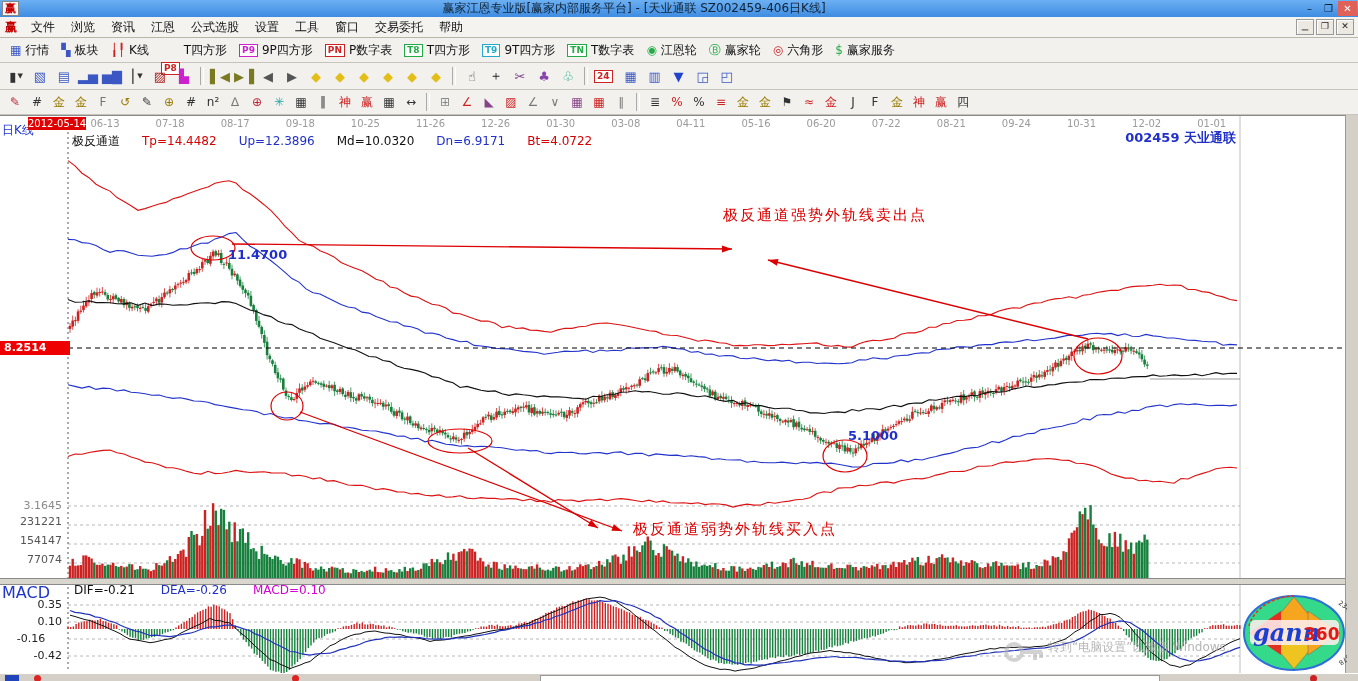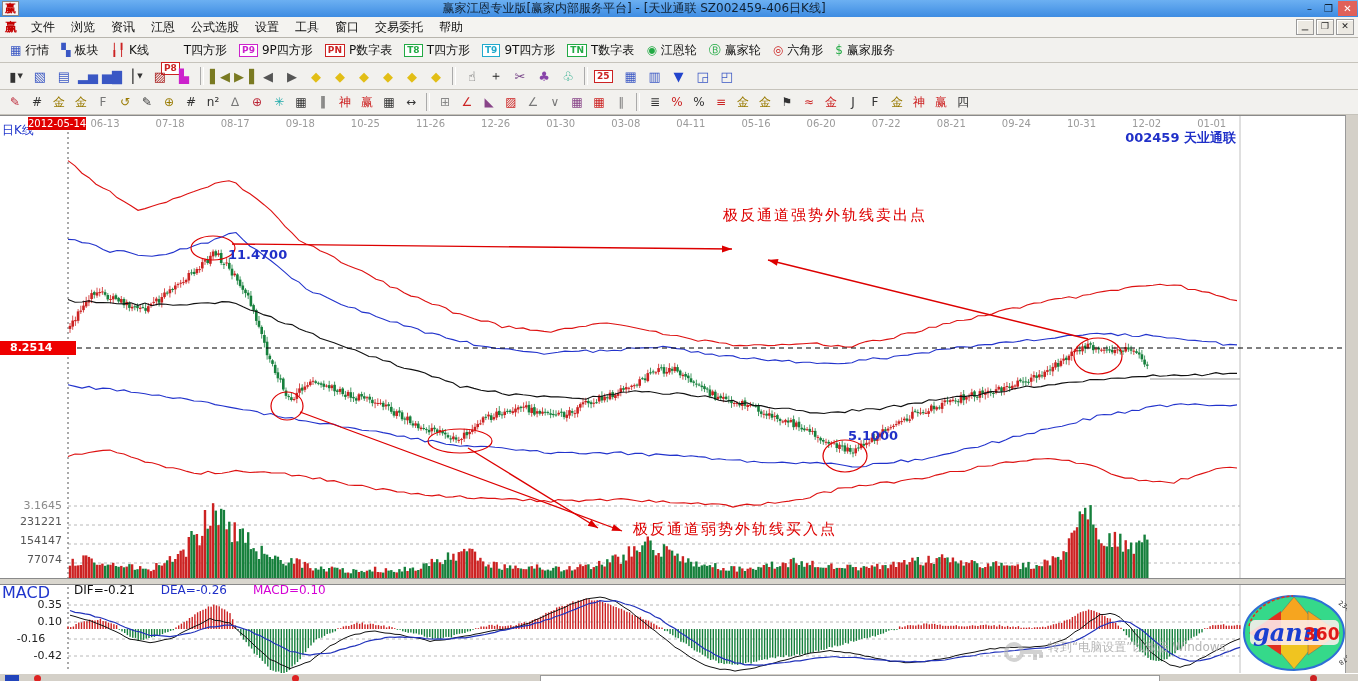--- a/index.html
+++ b/index.html
@@ -35,21 +35,21 @@
   #chart-svg{position:absolute;left:0;top:0}
   .lab{position:absolute;white-space:nowrap}
   .period{left:2px;top:6px;font-size:12px;color:#1f35cc}
   .date-hi{left:28px;top:1px;width:58px;background:#e00000;color:#fff;font-size:10px;text-align:center;line-height:13px}
   .date-tick{position:absolute;top:2px;width:48px;text-align:center;font-size:10px;color:#9a9a9a}
   .ind-header{left:72px;top:17px;font-size:12px}
   .ind-header span{margin-right:22px}
   .c-red{color:#d40000}.c-blue{color:#2030c8}.c-black{color:#111}.c-mag{color:#d400d4}
   .stock-label{left:1070px;top:13px;width:166px;text-align:right;font-size:13px;color:#2030c8;font-weight:bold}
   .price-marker{left:0;top:225px;width:66px;height:14px;background:#ee0000;color:#fff;font-size:11px;
-                font-weight:bold;line-height:14px;padding-left:10px}
+                font-weight:bold;line-height:14px;padding-left:4px}
   .axis-lab{position:absolute;left:0;width:62px;text-align:right;font-size:11px;color:#555}
   .scale-low{left:0;top:383px;width:62px;text-align:right;font-size:11px;color:#8a8a8a}
   .macd-label{left:2px;top:467px;font-size:16px;color:#1f35cc;font-weight:normal}
   .macd-header{left:74px;top:467px;font-size:12px}
   .macd-header span{margin-right:26px}
   .note{font-size:15px;color:#dd0000;letter-spacing:2px}
   .sell-note{left:723px;top:90px}
   .buy-note{left:633px;top:404px}
   .px-note{font-size:13px;color:#2030c8;font-weight:bold}
   .high-note{left:228px;top:131px}
@@ -216,21 +216,21 @@
       <span class="" style="color: rgb(119, 68, 136);">✂</span>
     </span>
     <span class="tbtn ">
       <span class="" style="color: rgb(136, 68, 170);">♣</span>
     </span>
     <span class="tbtn ">
       <span class="" style="color: rgb(34, 170, 136);">♧</span>
     </span>
     <span class="tsep"></span>
     <span class="tbtn ">
-      <span class="ibox" style="border-color: rgb(204, 34, 34); color: rgb(204, 34, 34);">25</span>
+      <span class="ibox" style="border-color: rgb(204, 34, 34); color: rgb(204, 34, 34);">24</span>
     </span>
     <span class="tbtn ">
       <span class="" style="color: rgb(58, 87, 196);">▦</span>
     </span>
     <span class="tbtn ">
       <span class="" style="color: rgb(58, 87, 196);">▥</span>
     </span>
     <span class="tbtn ">
       <span class="" style="color: rgb(34, 68, 204);">▼</span>
     </span>
@@ -2062,20 +2062,23 @@
       <span class="date-tick" style="left: 732px;">05-16</span>
       <span class="date-tick" style="left: 797.1px;">06-20</span>
       <span class="date-tick" style="left: 862.2px;">07-22</span>
       <span class="date-tick" style="left: 927.3px;">08-21</span>
       <span class="date-tick" style="left: 992.4px;">09-24</span>
       <span class="date-tick" style="left: 1057.5px;">10-31</span>
       <span class="date-tick" style="left: 1122.6px;">12-02</span>
       <span class="date-tick" style="left: 1187.7px;">01-01</span>
     </div>
 
+  <div class="lab ind-header">
+    <span class="c-black">极反通道</span><span class="c-red">Tp=14.4482</span><span class="c-blue">Up=12.3896</span><span class="c-black">Md=10.0320</span><span class="c-blue">Dn=6.9171</span><span class="c-red">Bt=4.0722</span>
+  </div>
 
   <div class="lab stock-label">002459 天业通联</div>
   <div class="lab price-marker">8.2514</div>
   <div class="lab scale-low">3.1645</div>
   <div id="vol-labels">
       <div class="axis-lab" style="top: 399px;">231221</div>
       <div class="axis-lab" style="top: 418px;">154147</div>
       <div class="axis-lab" style="top: 437px;">77074</div>
     </div>
 

